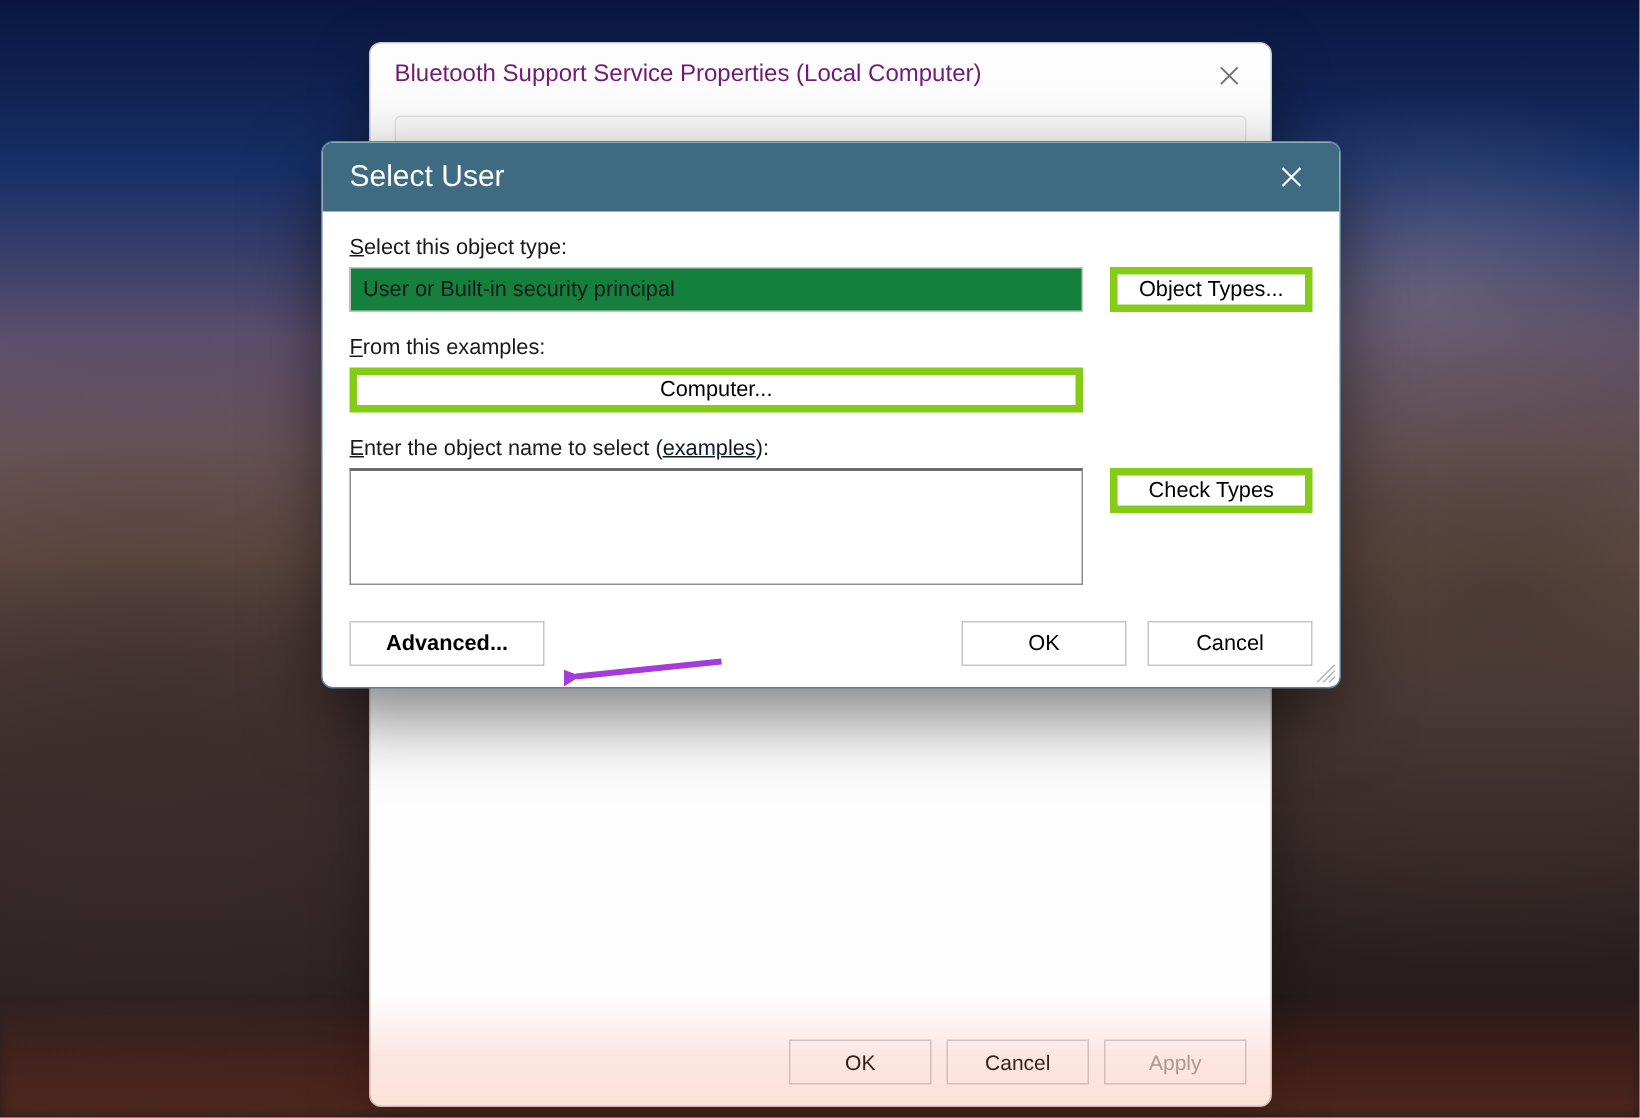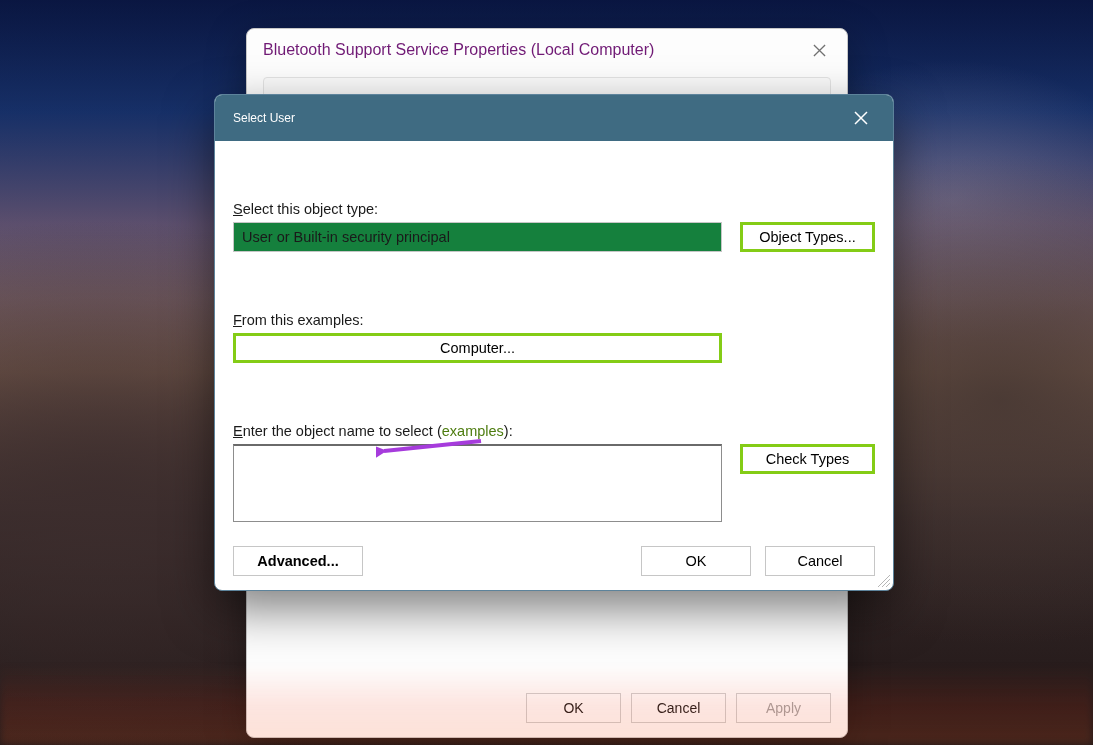--- a/index.html
+++ b/index.html
@@ -101,21 +101,21 @@
       box-shadow: 0 18px 48px rgba(0,0,0,0.5);
       overflow: hidden;
     }
     .front-titlebar {
       height: 46px;
       background: #3f6b82;
       color: #ffffff;
       display: flex;
       align-items: center;
       padding: 0 10px 0 18px;
-      font-size: 12px;
+      font-size: 20px;
       font-weight: 400;
       text-align: right;
     }
     .front-titlebar .spacer { flex: 1; }
     .front-close {
       width: 44px; height: 34px;
       display: flex; align-items: center; justify-content: center;
       color: #ffffff;
       cursor: pointer;
     }
@@ -127,45 +127,45 @@
       color: #1a1a1a;
     }
 
     .row {
       display: grid;
       grid-template-columns: 1fr 135px;
       column-gap: 18px;
       align-items: start;
     }
 
-    .field-label { margin-bottom: 5px; margin-top: 44px; }
+    .field-label { margin-bottom: 5px; }
     .u { text-decoration: underline; text-underline-offset: 1px; }
 
     .ro-input {
       width: 100%;
       height: 30px;
       padding: 4px 8px;
       background: #15803d;
       border: 1px solid #c6c6c6;
       font-size: 14.5px;
       color: #1a1a1a;
     }
 
     .side-btn {
       width: 100%;
       height: 30px;
       background: #ffffff;
-      border: 3px solid #84cc16;
+      border: 5px solid #84cc16;
       font-size: 14.5px;
       cursor: pointer;
     }
 
     .block-gap { height: 16px; }
 
-    .obj-label a { color: #4d7c0f; cursor: pointer; }
+    .obj-label a { color: #0f172a; text-decoration: underline; cursor: pointer; }
 
     .obj-text {
       width: 100%;
       height: 78px;
       border: 1px solid #8d8d8d;
       border-top: 2px solid #6a6a6a;
       padding: 6px 8px;
       font-size: 14.5px;
       resize: none;
     }

